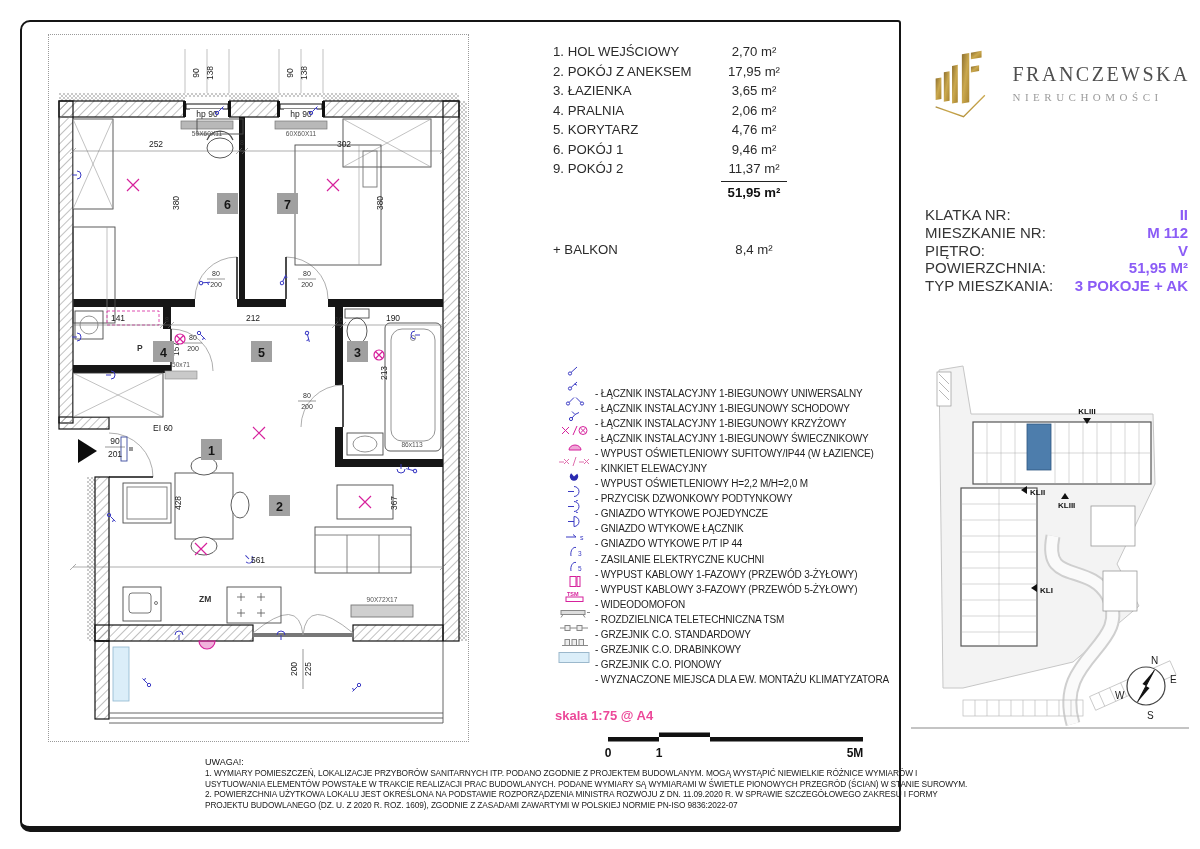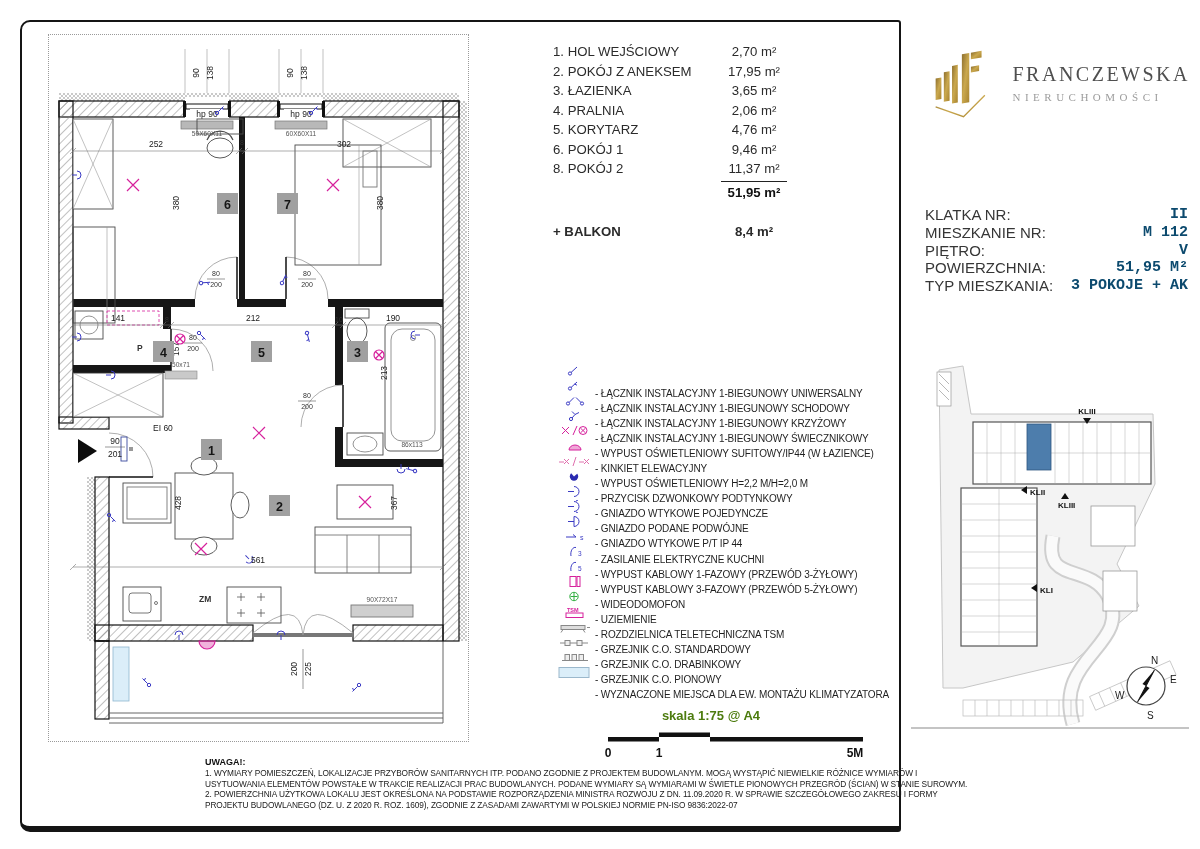--- a/index.html
+++ b/index.html
@@ -14,42 +14,42 @@
   .d{font-size:8.5px;fill:#222;}
   .dt{font-size:7px;fill:#333;}
   .tiny{font-size:6.6px;fill:#555;}
   .bt{font-size:12.5px;font-weight:bold;fill:#161616;}
   .lbl{font-size:8.5px;fill:#333;font-weight:bold;}
   
   .room-list{position:absolute;left:531px;top:22px;width:234px;}
   .rl-row{display:flex;align-items:baseline;height:19.5px;font-size:13.2px;color:#2b2b2b;}
   .rl-area{margin-left:auto;width:66px;text-align:center;}
   .rl-total .rl-area{border-top:1.5px solid #222;font-weight:bold;padding-top:3px;color:#111;}
-  .balkon{margin-top:24px;font-weight:bold;}
+  .balkon{margin-top:42px;}
   
   .legend{position:absolute;left:533px;top:341px;width:348px;}
   .lg-row{display:flex;align-items:center;height:15.1px;}
   .lg-ic{flex:0 0 40px;display:flex;justify-content:center;align-items:center;}
   .lg-tx{font-size:10px;color:#1f1f1f;letter-spacing:-0.15px;white-space:nowrap;margin-top:45px;}
   .lg-cont{margin-left:40px;}
-  .scale-label{position:absolute;left:533px;top:686px;width:312px;text-align:center;
-               font-weight:bold;font-size:13px;color:#4d7c0f;}
+  .scale-label{position:absolute;left:533px;top:686px;width:312px;text-align:left;
+               font-weight:bold;font-size:13px;color:#ec4899;}
   .scale-svg{position:absolute;left:533px;top:705px;}
   
   .notes{position:absolute;left:183px;top:735px;width:706px;}
-  .nt-title{font-size:9px;font-weight:bold;color:#111;line-height:11px;}
+  .nt-title{font-size:9px;font-weight:normal;color:#111;line-height:11px;}
   .nt-line{font-size:8.3px;line-height:10.6px;color:#1a1a1a;letter-spacing:-0.1px;white-space:nowrap;}
   
   .logo{position:absolute;left:934px;top:40px;width:256px;display:flex;align-items:center;gap:26px;}
   .logo-title{font-family:"Liberation Serif",serif;font-size:20px;letter-spacing:2.5px;color:#4f4f4f;}
   .logo-sub{font-family:"Liberation Serif",serif;font-size:11px;letter-spacing:4.5px;color:#9c9c9c;margin-top:5px;}
   .info{position:absolute;left:925px;top:206px;width:263px;}
   .in-row{display:flex;font-size:15px;line-height:17.8px;}
   .in-label{color:#363636;}
-  .in-value{margin-left:auto;font-weight:bold;color:#0c4a6e;font-family:Liberation Mono, monospace;}
+  .in-value{margin-left:auto;font-weight:bold;color:#8b5cf6;}
   .site{position:absolute;left:903px;top:356px;}
 </style>
 </head>
 <body>
 
 <div class="page">
 
   <div class="frame">
 
     <div class="plan-box">
@@ -386,21 +386,21 @@
         </div>
       <div class="rl-row">
           <span>5. KORYTARZ</span>
           <span class="rl-area">4,76 m²</span>
         </div>
       <div class="rl-row">
           <span>6. POKÓJ 1</span>
           <span class="rl-area">9,46 m²</span>
         </div>
       <div class="rl-row">
-          <span>8. POKÓJ 2</span>
+          <span>9. POKÓJ 2</span>
           <span class="rl-area">11,37 m²</span>
         </div>
       <div class="rl-row rl-total">
           <span></span>
           <span class="rl-area">51,95 m²</span>
         </div>
       <div class="rl-row balkon">
           <span>+ BALKON</span>
           <span class="rl-area">8,4 m²</span>
         </div>
@@ -503,21 +503,21 @@
           <span class="lg-tx">- GNIAZDO WTYKOWE POJEDYNCZE</span>
         </div>
       <div class="lg-row">
           <span class="lg-ic">
             <svg width="36" height="13" viewBox="0 0 36 13">
               <g stroke="#3b3bc4" fill="none">
                 <path d="M11,6.5 h6 M17,1.5 A5 5 0 0 1 17,11.5 M19,1 l2,-1 M19,12 l2,1"></path>
               </g>
             </svg>
           </span>
-          <span class="lg-tx">- GNIAZDO PODANE PODWÓJNE</span>
+          <span class="lg-tx">- GNIAZDO WTYKOWE ŁĄCZNIK</span>
         </div>
       <div class="lg-row">
           <span class="lg-ic">
             <svg width="36" height="13" viewBox="0 0 36 13">
               <g stroke="#3b3bc4" fill="none">
                 <path d="M11,6.5 h6 M17,1.5 A5 5 0 0 1 17,11.5 M17,1.5 v10"></path>
               </g>
             </svg>
           </span>
           <span class="lg-tx">- GNIAZDO WTYKOWE P/T IP 44</span>
@@ -554,31 +554,20 @@
       <div class="lg-row">
           <span class="lg-ic">
             <svg width="36" height="13" viewBox="0 0 36 13">
               <g stroke="#d6219c" fill="none">
                 <rect x="13" y="1.5" width="6" height="10"></rect>
                 <rect x="20" y="1.5" width="3" height="10"></rect>
               </g>
             </svg>
           </span>
           <span class="lg-tx">- WIDEODOMOFON</span>
-        </div>
-      <div class="lg-row">
-          <span class="lg-ic">
-            <svg width="36" height="13" viewBox="0 0 36 13">
-              <g stroke="#2fae3e" fill="none">
-                <circle cx="17" cy="6.5" r="4.2"></circle>
-                <path d="M13.5,6.5 h7 M17,3 v7"></path>
-              </g>
-            </svg>
-          </span>
-          <span class="lg-tx">- UZIEMIENIE</span>
         </div>
       <div class="lg-row">
           <span class="lg-ic">
             <svg width="36" height="13" viewBox="0 0 36 13">
               <text x="10" y="6" font-size="5.5" font-weight="bold" fill="#d6219c">TSM</text>
               <rect x="9" y="7" width="17" height="4.5" fill="none" stroke="#d6219c"></rect>
             </svg>
           </span>
           <span class="lg-tx">- ROZDZIELNICA TELETECHNICZNA TSM</span>
         </div>

